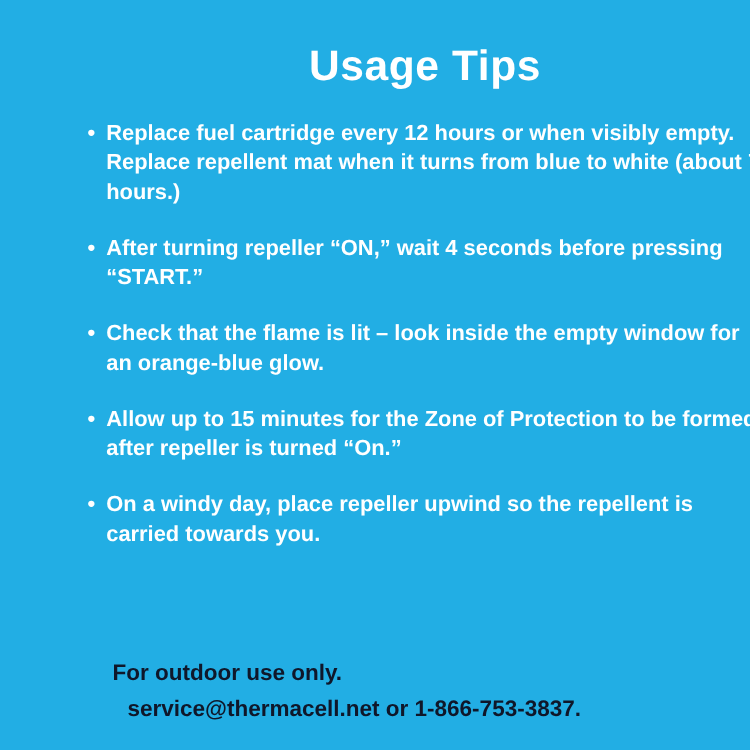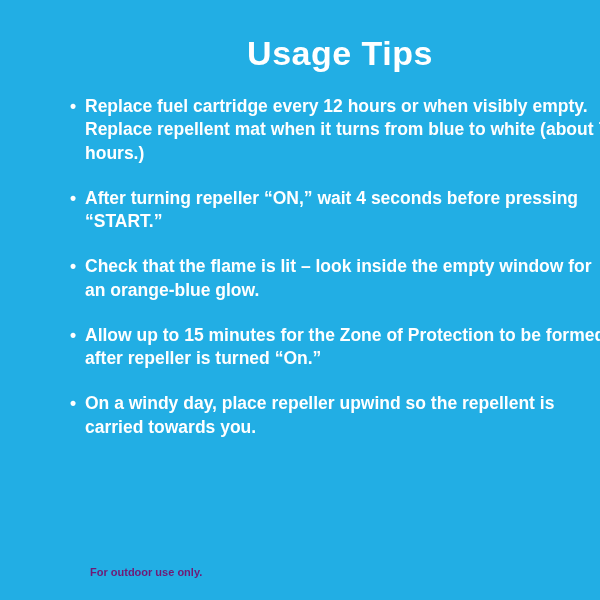--- a/index.html
+++ b/index.html
@@ -51,22 +51,22 @@
     font-size: 17.5px;
     line-height: 1.33;
   }
   .tip-text {
     flex: 1 1 auto;
   }
   .footer {
     position: absolute;
     left: 50px;
     bottom: 18px;
-    color: #701a75;
-    font-size: 11px;
+    color: #0f172a;
+    font-size: 18px;
     font-weight: bold;
     line-height: 1.62;
   }
   .footer-line.indent {
     padding-left: 12px;
   }
 </style>
 </head>
 <body>
 
@@ -98,15 +98,16 @@
 
     <div class="tip">
       <span class="bullet">•</span>
       <span class="tip-text">On a windy day, place repeller upwind so the repellent is carried towards you.</span>
     </div>
 
   </div>
 
   <div class="footer">
     <div class="footer-line">For outdoor use only.</div>
+    <div class="footer-line indent">service@thermacell.net or 1-866-753-3837.</div>
   </div>
 
 </div>
 
 </body></html>

